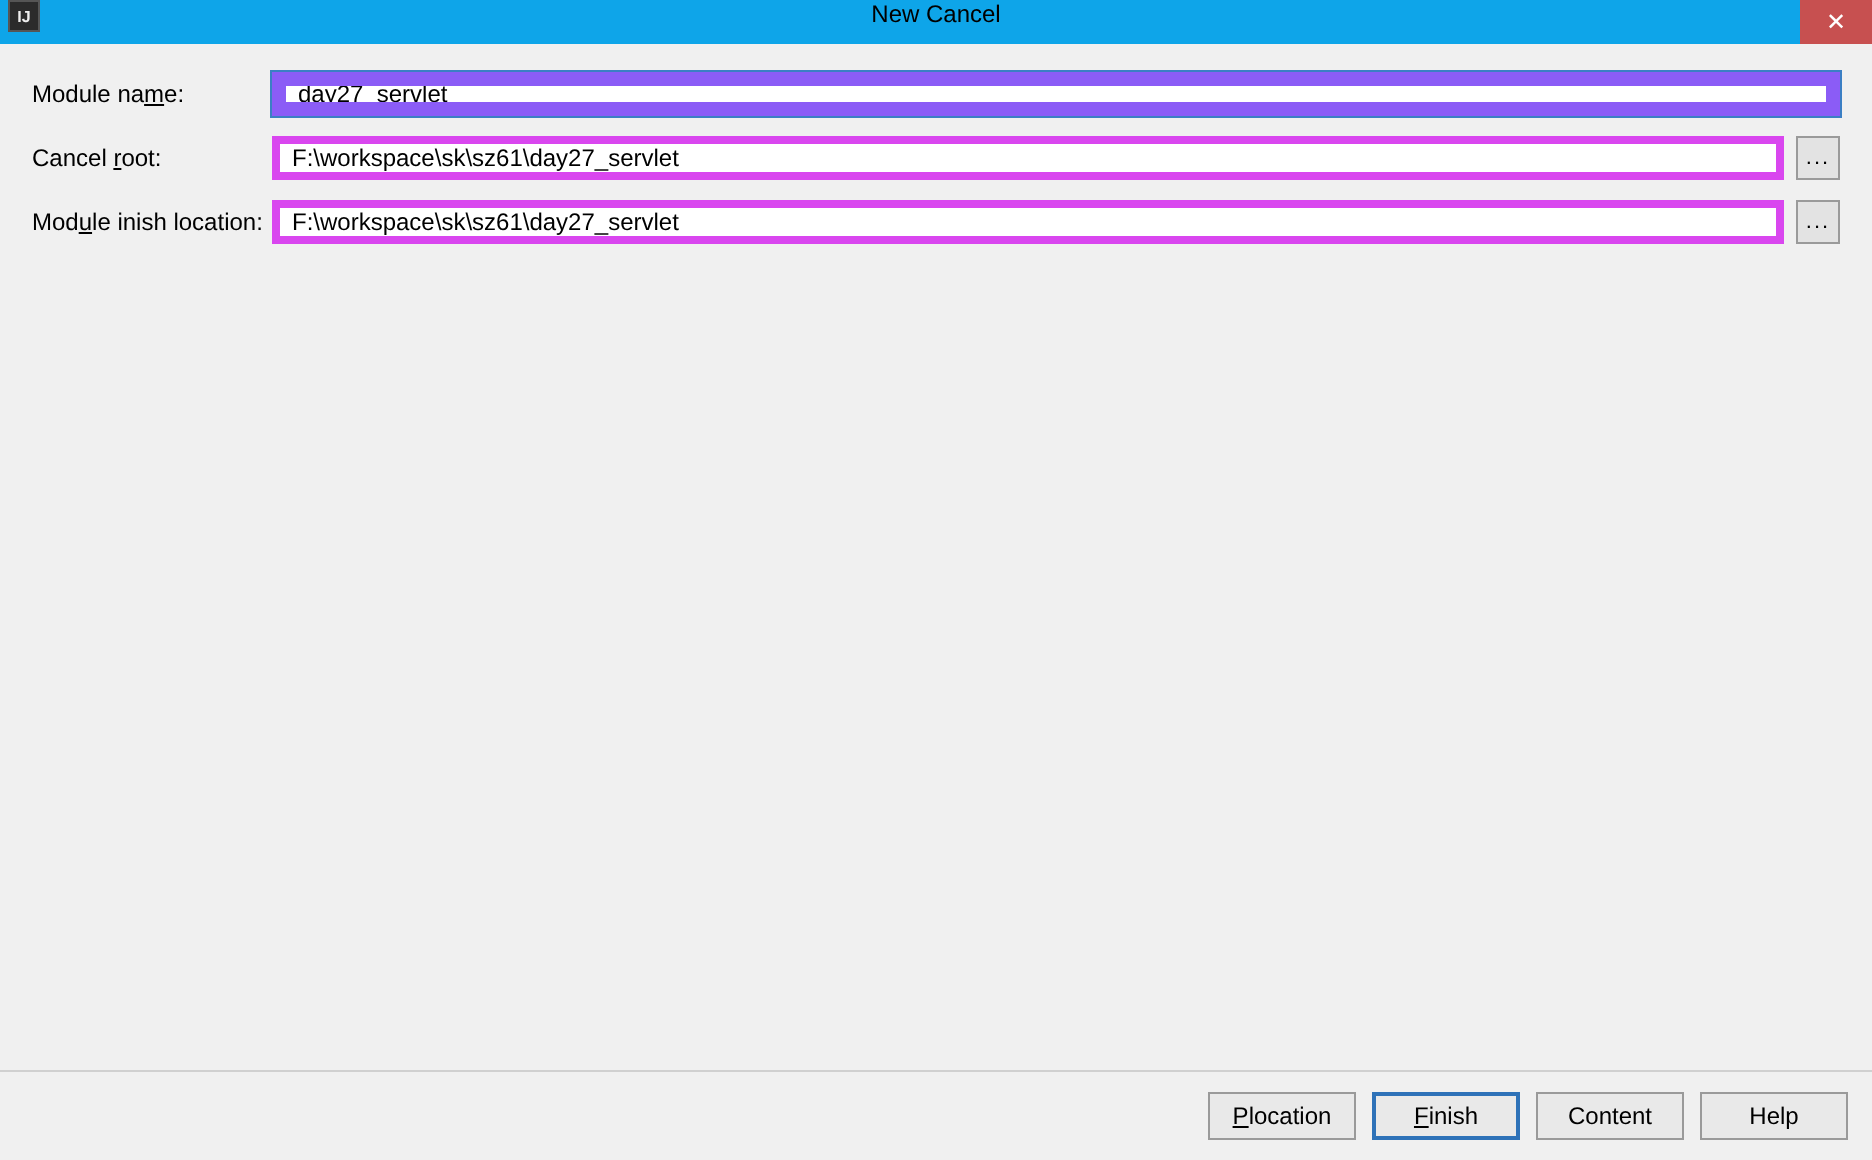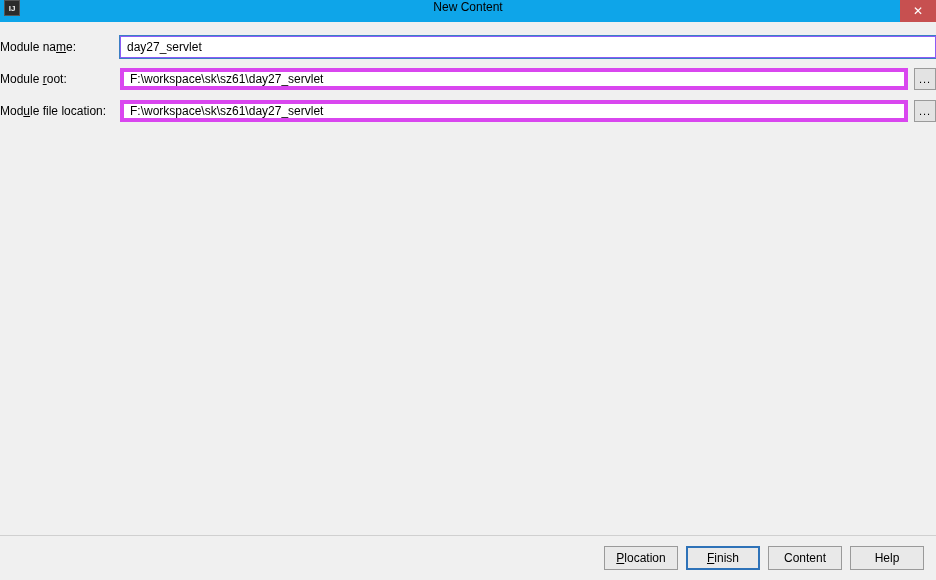--- a/index.html
+++ b/index.html
@@ -47,21 +47,21 @@
       background: #c75050;
       color: #fff;
       display: flex;
       align-items: center;
       justify-content: center;
       font-size: 12px;
       cursor: pointer;
     }
     .content {
       flex: 1;
-      padding: 14px 0;
+      padding: 14px 16px;
       display: flex;
       flex-direction: column;
       background: #f0f0f0;
     }
     .form-row {
       display: flex;
       align-items: center;
       margin-bottom: 10px;
     }
     .form-label {
@@ -76,21 +76,21 @@
       height: 22px;
       border: 4px solid #d946ef;
       padding: 2px 6px;
       font-family: inherit;
       font-size: 12px;
       background: #fff;
       color: #000;
       outline: none;
     }
     .form-input.focused {
-      border: 1px solid #8b5cf6;
+      border: 7px solid #8b5cf6;
       box-shadow: 0 0 0 1px #3b7fc4;
     }
     .browse-btn {
       width: 22px;
       height: 22px;
       margin-left: 6px;
       border: 1px solid #9a9a9a;
       background: #e3e3e3;
       display: flex;
       align-items: center;
@@ -126,41 +126,41 @@
       border: 2px solid #2e72b8;
     }
     .btn .mnemonic { text-decoration: underline; }
     .spacer { flex: 1; }
   </style>
 </head>
 <body>
 
 <div class="titlebar">
   <div class="app-icon">IJ</div>
-  <div class="title">New Content</div>
+  <div class="title">New Cancel</div>
   <div class="close-btn">
     <span>✕</span>
   </div>
 </div>
 
 <div class="content">
 
   <div class="form-row">
     <label class="form-label"><span>Module na</span><span class="mnemonic">m</span><span>e:</span></label>
     <input type="text" class="form-input focused" value="day27_servlet" style="">
   </div>
 
   <div class="form-row">
-    <label class="form-label"><span>Module </span><span class="mnemonic">r</span><span>oot:</span></label>
+    <label class="form-label"><span>Cancel </span><span class="mnemonic">r</span><span>oot:</span></label>
     <input type="text" class="form-input" value="F:\workspace\sk\sz61\day27_servlet" style="">
     <div class="browse-btn">...</div>
   </div>
 
   <div class="form-row">
-    <label class="form-label"><span>Mod</span><span class="mnemonic">u</span><span>le file location:</span></label>
+    <label class="form-label"><span>Mod</span><span class="mnemonic">u</span><span>le inish location:</span></label>
     <input type="text" class="form-input" value="F:\workspace\sk\sz61\day27_servlet" style="">
     <div class="browse-btn">...</div>
   </div>
 
   <div class="spacer"></div>
 </div>
 
 <div class="footer">
   <button class="btn">
       <span class="mnemonic">P</span>

